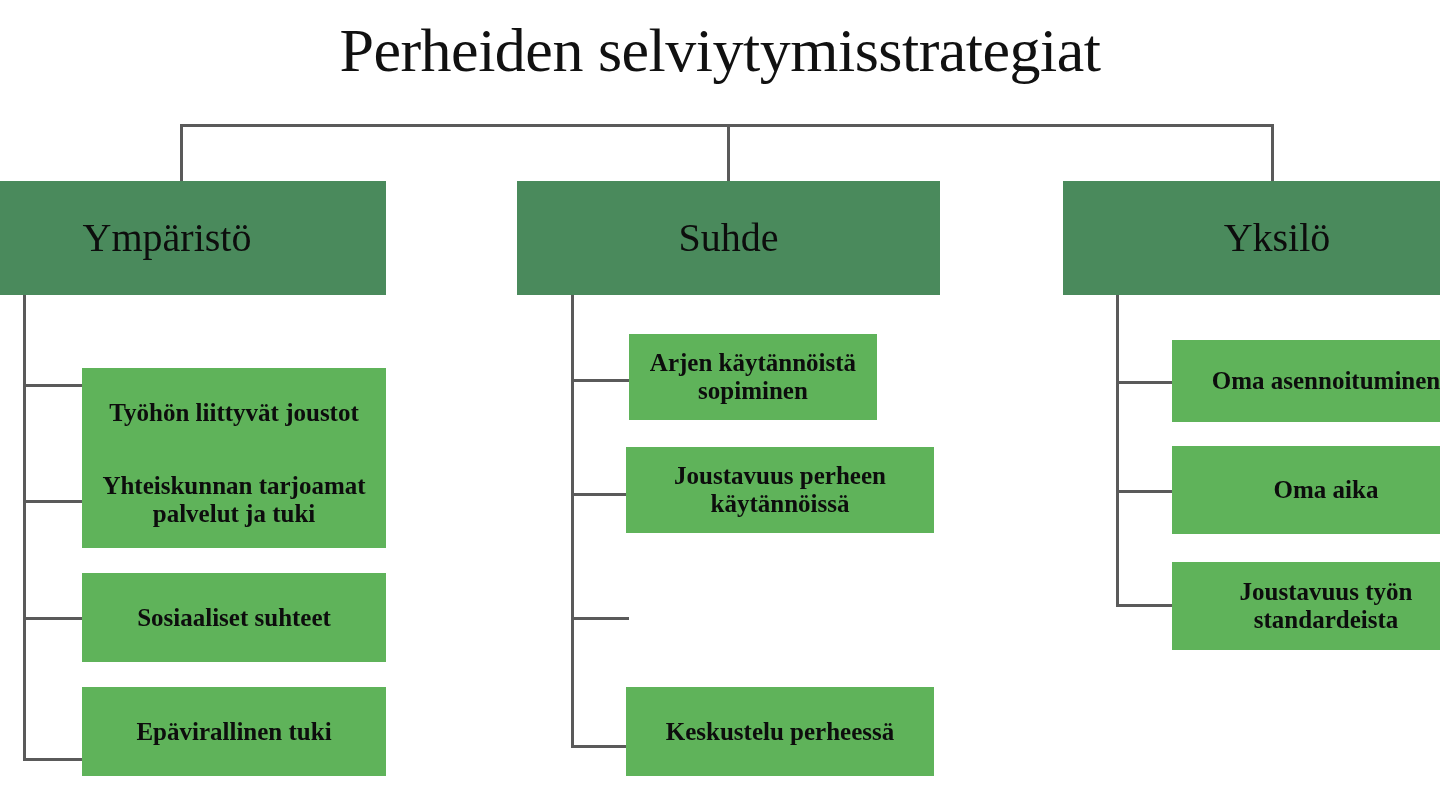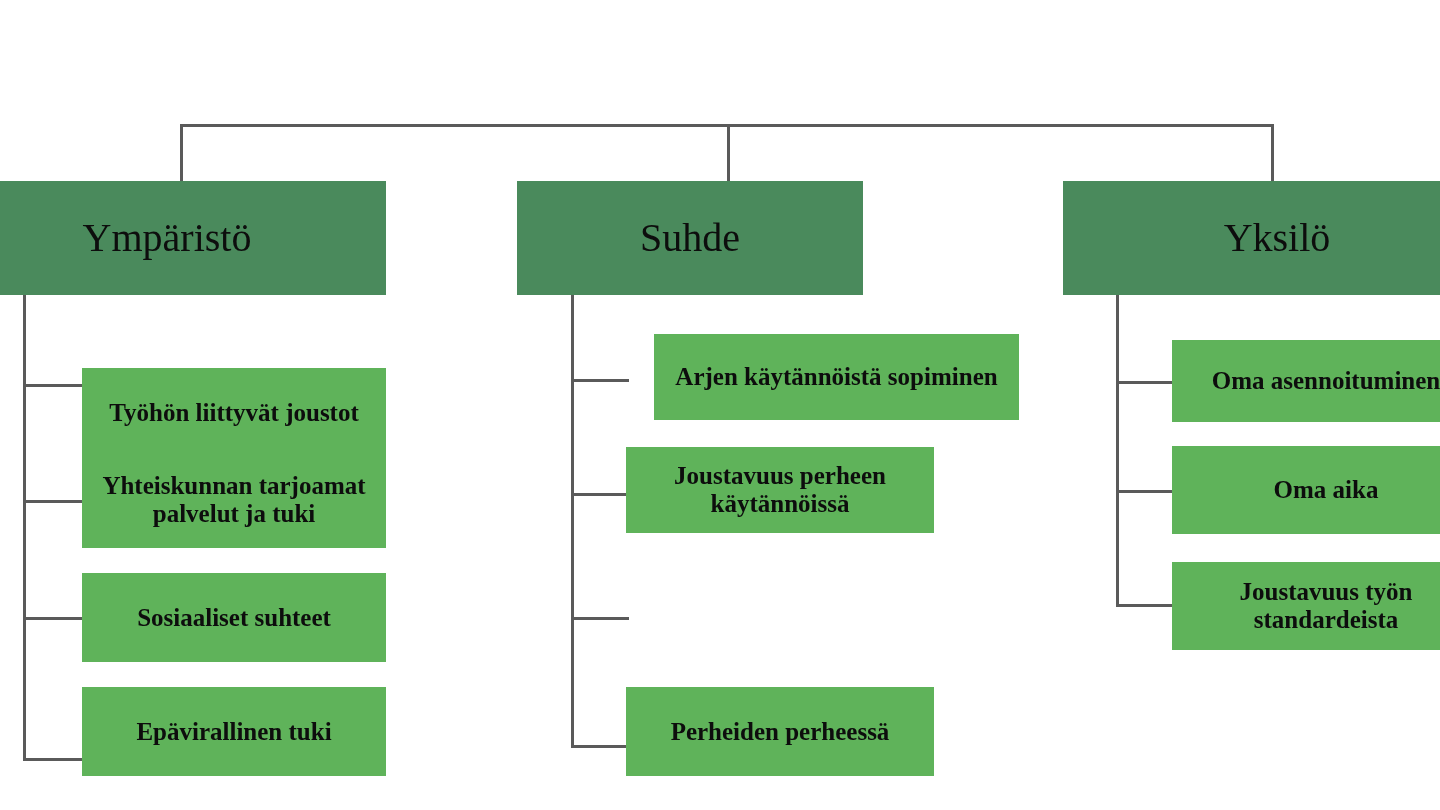--- a/index.html
+++ b/index.html
@@ -65,31 +65,32 @@
   .node-l2 .node-text {
     display: block;
     width: 100%;
   }
 </style>
 </head>
 <body>
 
 <div id="canvas">
 
+  <div class="chart-title">Perheiden selviytymisstrategiat</div>
 
   <div class="line-h" style="left:180px; top:124px; width:1094px;"></div>
   <div class="line-v" style="left:180px; top:124px; height:58px;"></div>
   <div class="line-v" style="left:727px; top:124px; height:58px;"></div>
   <div class="line-v" style="left:1271px; top:124px; height:58px;"></div>
 
   <div class="node node-l1" style="left:-52px; top:181px; width:438px; height:114px;">
     <span class="node-text">Ympäristö</span>
   </div>
 
-  <div class="node node-l1" style="left:517px; top:181px; width:346px; height:114px;">
+  <div class="node node-l1" style="left:517px; top:181px; width:423px; height:114px;">
     <span class="node-text">Suhde</span>
   </div>
 
   <div class="node node-l1" style="left:1063px; top:181px; width:428px; height:114px;">
     <span class="node-text">Yksilö</span>
   </div>
 
   <div class="line-v" style="left:23px; top:295px; height:466px;"></div>
   <div class="line-h" style="left:23px; top:384px; width:60px;"></div>
   <div class="line-h" style="left:23px; top:500px; width:60px;"></div>
@@ -108,28 +109,28 @@
   <div class="node node-l2" style="left:82px; top:573px; width:304px; height:89px;">
     <span class="node-text">Sosiaaliset suhteet</span>
   </div>
 
   <div class="line-v" style="left:571px; top:295px; height:453px;"></div>
   <div class="line-h" style="left:571px; top:379px; width:58px;"></div>
   <div class="line-h" style="left:571px; top:493px; width:58px;"></div>
   <div class="line-h" style="left:571px; top:617px; width:58px;"></div>
   <div class="line-h" style="left:571px; top:745px; width:58px;"></div>
 
-  <div class="node node-l2" style="left:654px; top:334px; width:365px; height:86px;">
+  <div class="node node-l2" style="left:629px; top:334px; width:248px; height:86px;">
     <span class="node-text">Arjen käytännöistä sopiminen</span>
   </div>
   <div class="node node-l2" style="left:626px; top:447px; width:308px; height:86px;">
     <span class="node-text">Joustavuus perheen käytännöissä</span>
   </div>
   <div class="node node-l2" style="left:626px; top:687px; width:308px; height:89px;">
-    <span class="node-text">Perheiden perheessä</span>
+    <span class="node-text">Keskustelu perheessä</span>
   </div>
 
   <div class="line-v" style="left:1116px; top:295px; height:312px;"></div>
   <div class="line-h" style="left:1116px; top:381px; width:58px;"></div>
   <div class="line-h" style="left:1116px; top:490px; width:58px;"></div>
   <div class="line-h" style="left:1116px; top:604px; width:58px;"></div>
 
   <div class="node node-l2" style="left:1172px; top:340px; width:308px; height:82px;">
     <span class="node-text">Oma asennoituminen</span>
   </div>

